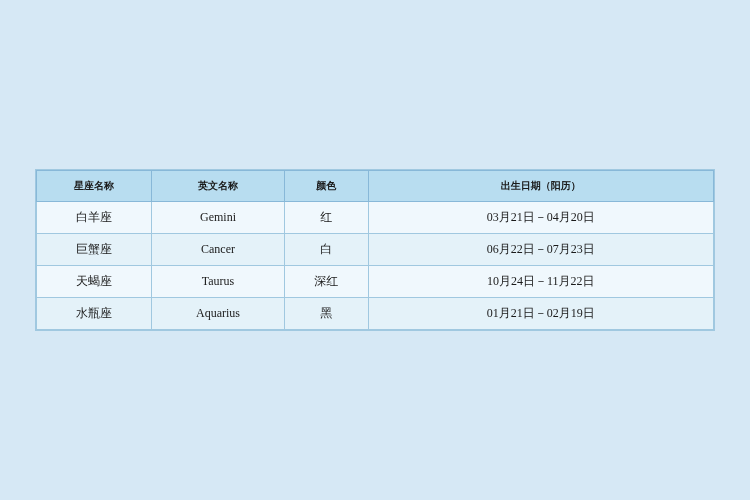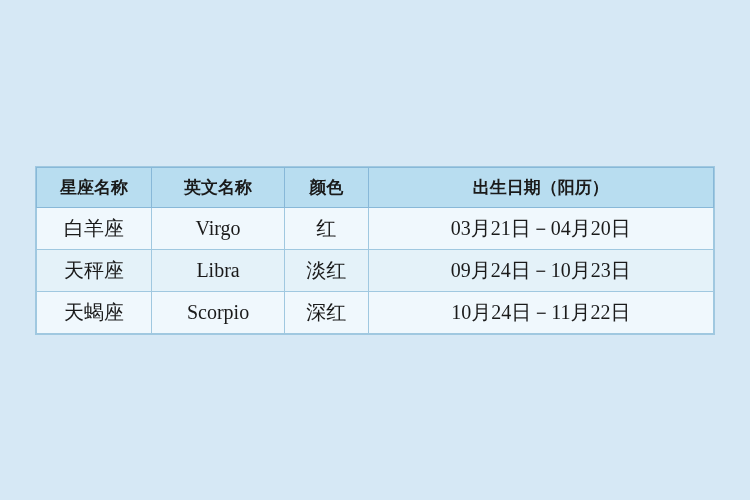--- a/index.html
+++ b/index.html
@@ -27,30 +27,30 @@
     table {
       width: 100%;
       border-collapse: collapse;
     }
 
     thead tr th {
       background-color: #b8ddf0;
       border: 1px solid #88b8d8;
       padding: 8px 12px;
       text-align: center;
-      font-size: 17px;
+      font-size: 10px;
       font-weight: bold;
       color: #1a1a1a;
     }
 
     tbody tr td {
       border: 1px solid #a0c8e0;
       padding: 7px 12px;
       text-align: center;
-      font-size: 20px;
+      font-size: 12px;
       color: #1a1a1a;
       background-color: #f0f8fd;
     }
 
     tbody tr:nth-child(even) td {
       background-color: #e4f2f9;
     }
 
     .col-chinese { width: 110px; }
     .col-english { width: 127px; margin-top: 7px; }
@@ -66,31 +66,37 @@
       <tr>
         <th class="col-chinese">星座名称</th>
         <th class="col-english">英文名称</th>
         <th class="col-color">颜色</th>
         <th class="col-date">出生日期（阳历）</th>
       </tr>
     </thead>
     <tbody id="table-body">
     <tr>
           <td>白羊座</td>
-          <td>Virgo</td>
+          <td>Gemini</td>
           <td>红</td>
           <td>03月21日－04月20日</td>
         </tr>
         <tr>
-          <td>天秤座</td>
-          <td>Libra</td>
-          <td>淡红</td>
-          <td>09月24日－10月23日</td>
+          <td>巨蟹座</td>
+          <td>Cancer</td>
+          <td>白</td>
+          <td>06月22日－07月23日</td>
         </tr>
         <tr>
           <td>天蝎座</td>
-          <td>Scorpio</td>
+          <td>Taurus</td>
           <td>深红</td>
           <td>10月24日－11月22日</td>
+        </tr>
+        <tr>
+          <td>水瓶座</td>
+          <td>Aquarius</td>
+          <td>黑</td>
+          <td>01月21日－02月19日</td>
         </tr>
       </tbody>
   </table>
 </div>
 
 </body></html>

